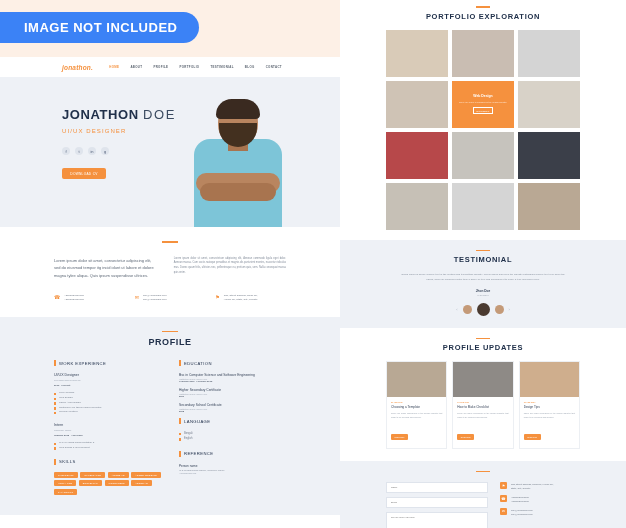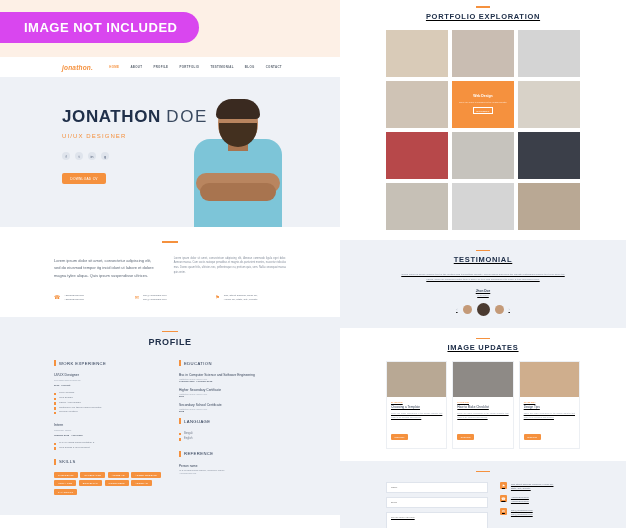--- a/index.html
+++ b/index.html
@@ -9,41 +9,41 @@
     background: #ffffff;
     display: flex;
   }
 
   
   .left-col { width: 340px; height: 528px; position: relative; background: #fff; overflow: hidden; }
 
   .banner-zone { height: 57px; background: #fdf0e6; position: relative; }
   .not-included-pill {
     position: absolute; left: 0; top: 12px;
-    background: #d946ef; color: #fff;
+    background: #3b82f6; color: #fff;
     height: 31px; border-radius: 0 16px 16px 0;
     display: flex; align-items: center; padding: 0 22px 0 24px;
     font-size: 13px; font-weight: bold; letter-spacing: .5px;
   }
 
   .navbar {
     height: 20px; background: #fff;
     display: flex; align-items: center;
     padding: 0 58px 0 62px; justify-content: space-between;
   }
   .logo { color: #f5913e; font-size: 6.5px; font-weight: bold; font-style: italic; letter-spacing: .2px; }
   .nav-links { display: flex; gap: 11px; }
   .nav-links span { font-size: 2.9px; color: #5b6470; letter-spacing: .35px; font-weight: bold; }
   .nav-links span.active { color: #f5913e; }
 
   .hero {
     height: 150px; background: #eef1f6; position: relative;
     padding: 30px 0 0 62px;
   }
-  .hero h1 { font-size: 17px; color: #20304a; letter-spacing: .6px; font-weight: bold; }
+  .hero h1 { font-size: 13px; color: #20304a; letter-spacing: .6px; font-weight: bold; }
   .hero h1 .light { font-weight: normal; letter-spacing: 1.6px; color: #3a4a60; }
   .hero .role { font-size: 6px; color: #f5913e; letter-spacing: 1.1px; margin-top: 6px; }
   .hero .socials { display: flex; gap: 5px; margin-top: 13px; }
   .hero .socials i {
     width: 8px; height: 8px; border-radius: 50%; background: #dfe4ec;
     display: flex; align-items: center; justify-content: center;
     font-style: normal; font-size: 4px; color: #52607a;
   }
   .hero .cv-btn {
     margin-top: 13px; width: 44px; height: 11px; background: #f5913e;
@@ -94,21 +94,21 @@
   .ref-name { font-size: 3.1px; color: #38455a; margin-bottom: 1px; }
   .ref-role { font-size: 2.4px; color: #868f9c; line-height: 1.6; }
   .ref-phone { font-size: 2.2px; color: #9aa3b0; }
   .skills-wrap { display: flex; flex-wrap: wrap; gap: 2.5px; margin-top: 2px; }
   .skill-tag {
     background: #f5913e; color: #fff; font-size: 2.2px;
     padding: 2px 4px; border-radius: 1px; letter-spacing: .2px;
   }
 
   
-  .right-col { width: 286px; height: 528px; background: #fff; overflow: hidden; text-decoration: underline; }
+  .right-col { width: 286px; height: 528px; background: #fff; overflow: hidden; }
   .r-sec-title { text-align: center; font-size: 7.5px; color: #20304a; letter-spacing: .7px; font-weight: bold; }
   .r-deco { width: 14px; height: 1.5px; background: #f5913e; margin: 0 auto 4px auto; }
 
   .portfolio { padding: 6px 46px 10px 46px; }
   .pgrid { display: grid; grid-template-columns: repeat(3, 1fr); gap: 4px; margin-top: 9px; }
   .ptile { height: 47px; position: relative; overflow: hidden; }
   .ptile .img { width: 100%; height: 100%; }
   .ptile .ovl {
     position: absolute; inset: 0; background: #f5913e;
     display: flex; flex-direction: column; align-items: center; justify-content: center; gap: 3px;
@@ -358,21 +358,21 @@
       <span class="tarrow">‹</span>
       <span class="av sm"></span>
       <span class="av lg"></span>
       <span class="av sm"></span>
       <span class="tarrow">›</span>
     </div>
   </div>
 
   <div class="updates">
     <div class="r-deco"></div>
-    <div class="r-sec-title">IMAGE UPDATES</div>
+    <div class="r-sec-title">PROFILE UPDATES</div>
     <div class="ugrid" id="updGrid">
         <div class="ucard">
           <div class="uimg" style="background: rgb(184, 168, 148);"></div>
           <div class="ubody"><div class="udate">21 FEB 2020</div><div class="utitle">Choosing a Template</div><div class="utext">There are many companies in the design industry that claim to be licensed and insured.</div><button class="ubtn">Read More</button></div>
         </div>
         <div class="ucard">
           <div class="uimg" style="background: rgb(142, 138, 134);"></div>
           <div class="ubody"><div class="udate">21 FEB 2020</div><div class="utitle">How to Make Checklist</div><div class="utext">There are many companies in the design industry that claim to be licensed and insured.</div><button class="ubtn">Read More</button></div>
         </div>
         <div class="ucard">

